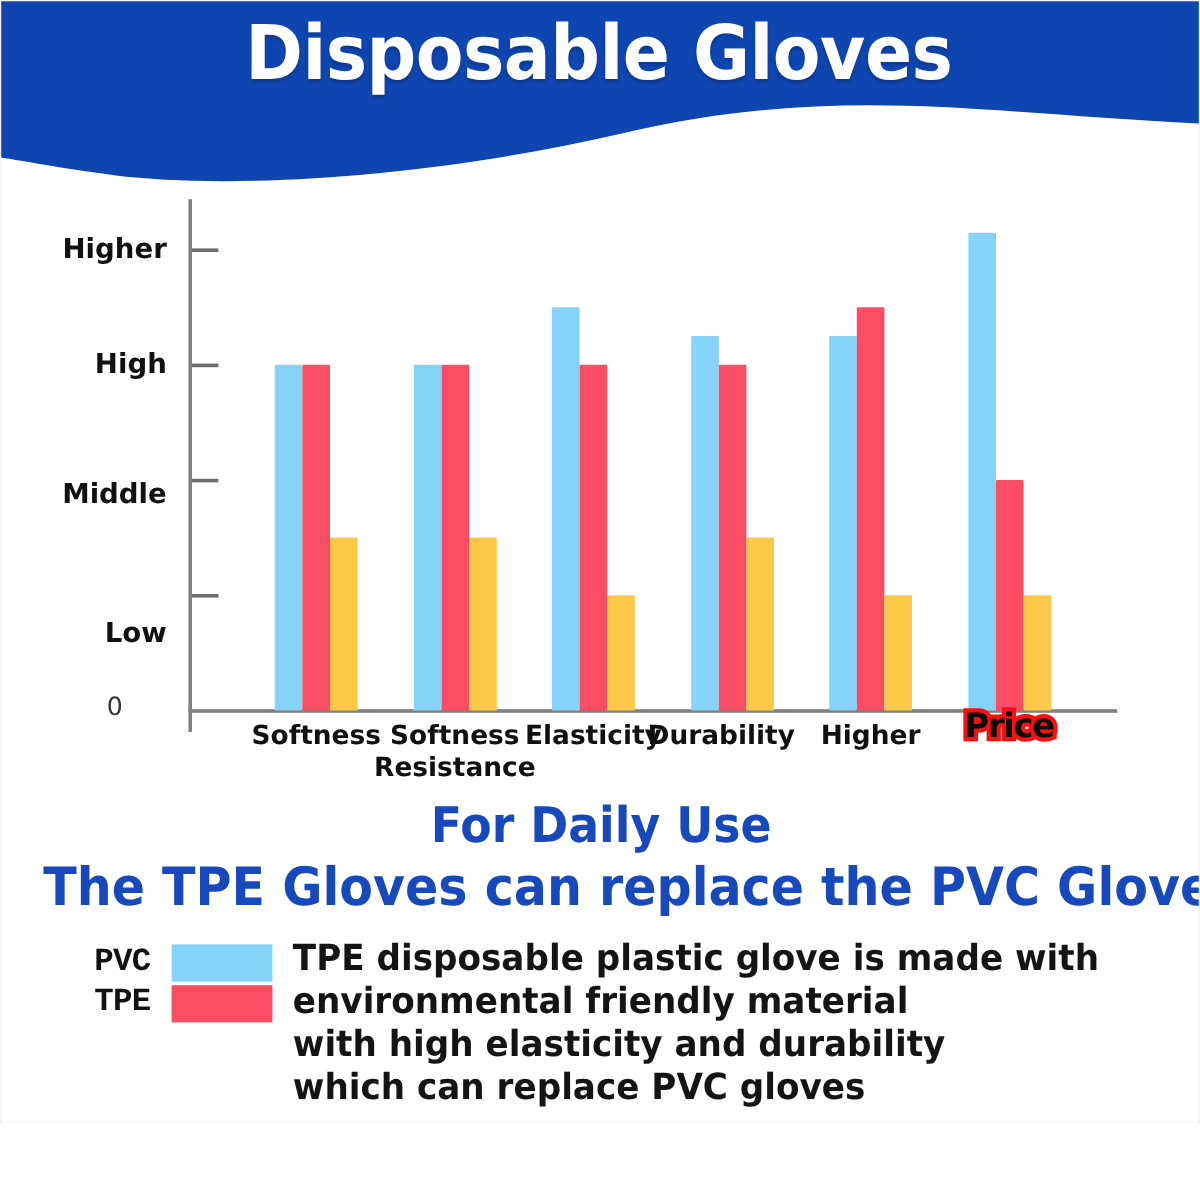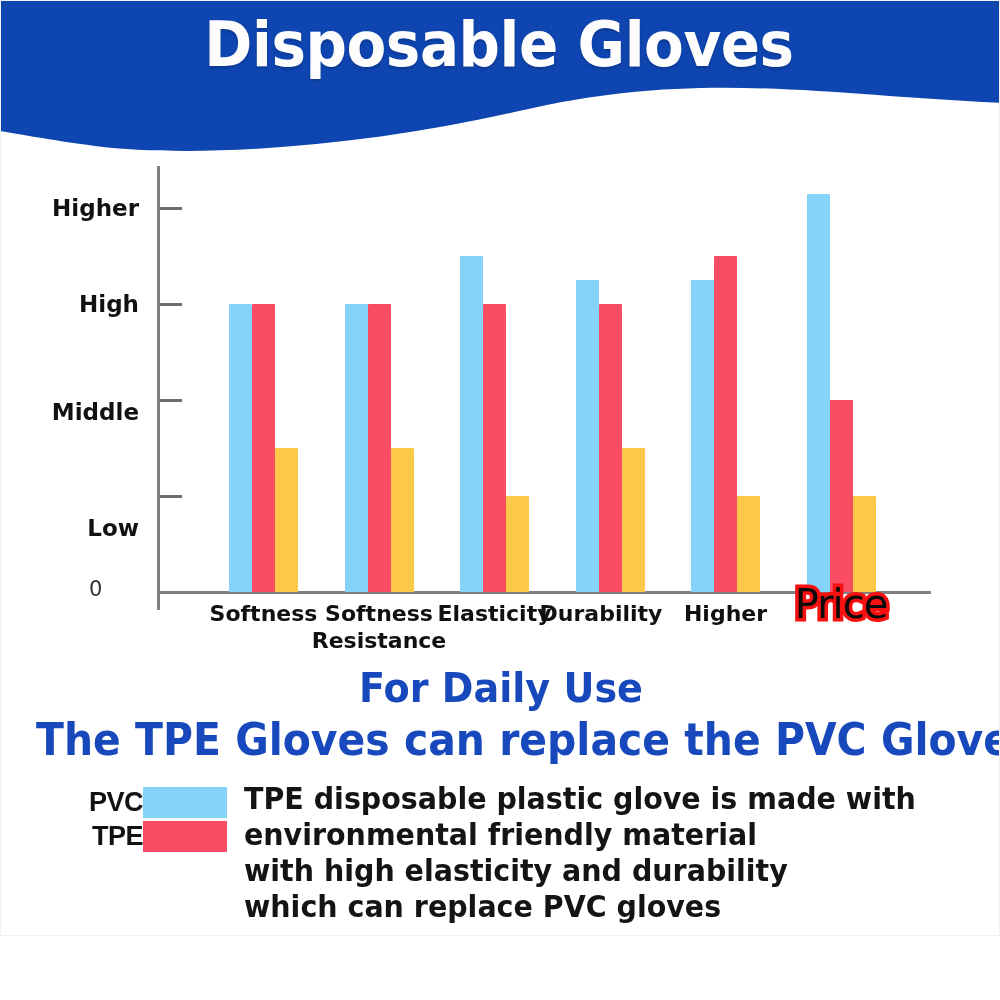--- a/index.html
+++ b/index.html
@@ -117,22 +117,22 @@
     color: #101010;
     font-family: "DejaVu Sans", sans-serif;
     font-weight: bold;
     font-size: 22px;
     line-height: 27px;
     transform: translateX(-50%);
     white-space: pre-line;
   }
   .cat-label.highlight {
     top: 440px;
-    font-size: 40px;
-    font-weight: normal;
+    font-size: 28px;
+    font-weight: bold;
     color: #0a0a0a;
     -webkit-text-stroke: 7px #f61010;
     paint-order: stroke fill;
     letter-spacing: -1px;
   }
 
   
   .tagline-1 {
     position: absolute;
     left: 0;
@@ -169,23 +169,23 @@
     height: 110px;
   }
   .legend-row {
     position: relative;
     height: 34px;
     display: flex;
     align-items: center;
   }
   .legend-name {
     width: 82px;
-    text-align: right;
+    text-align: center;
     color: #111111;
-    font-family: Liberation Sans, sans-serif;
+    font-family: Liberation Mono, monospace;
     font-weight: bold;
     font-size: 27px;
     letter-spacing: -0.5px;
   }
   .legend-swatch {
     width: 84px;
     height: 31px;
   }
 
   .description {

